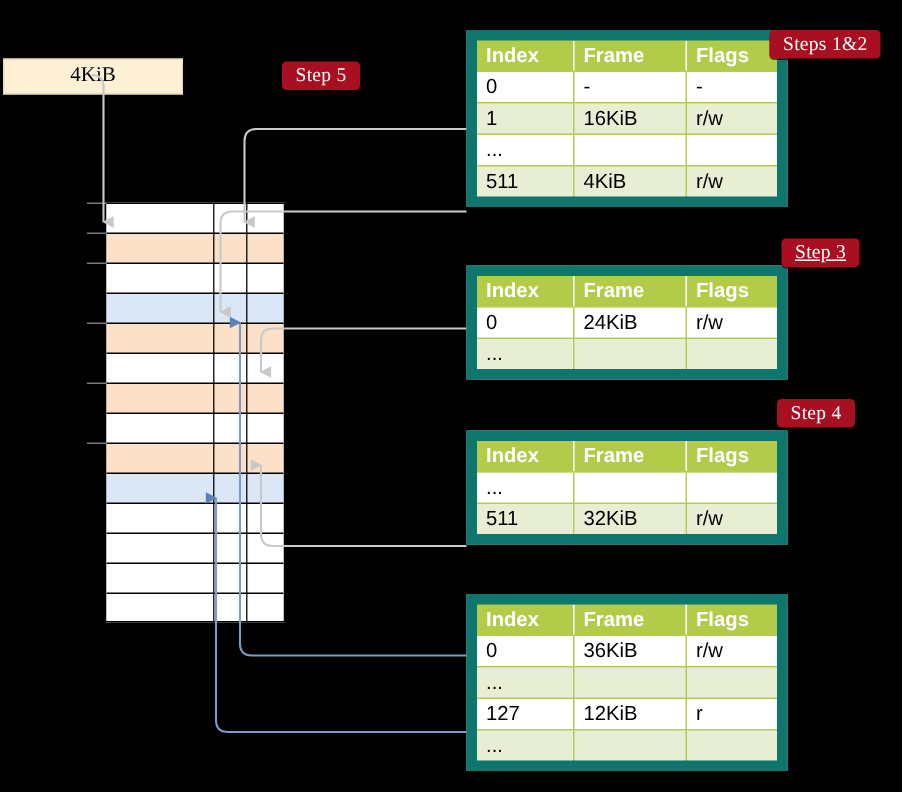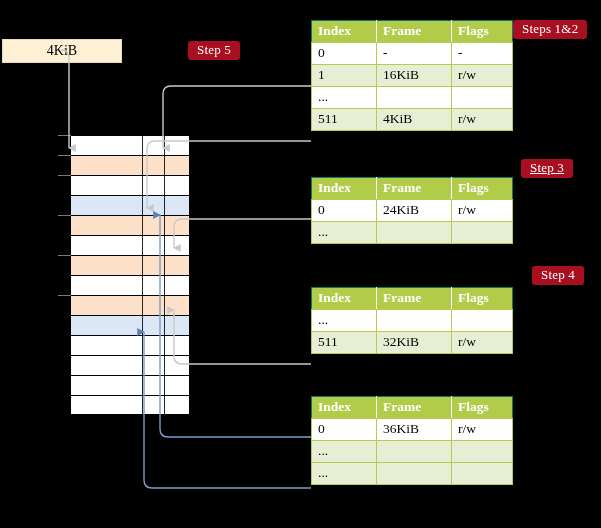--- a/index.html
+++ b/index.html
@@ -21,22 +21,22 @@
   
   .memcol{position:absolute;border:1px solid #000;box-sizing:border-box;background:#fff;}
   .memrow{position:absolute;left:0;box-sizing:border-box;
           border-bottom:1px solid #000;}
   .memrow.last{border-bottom:none;}
   .tick{position:absolute;height:1px;background:#7a7a7a;}
   .vdiv{position:absolute;width:1px;background:#000;}
 
   
   table.pt{position:absolute;border-collapse:collapse;
-           font-family:Liberation Serif, serif;font-size:13.5px;
-           background:#e5e5e5;border:1px solid #0f766e;}
+           font-family:Liberation Sans, sans-serif;font-size:13.5px;
+           background:#e5e5e5;border:7px solid #0f766e;}
   table.pt th{background:#b2cc4a;color:#ffffff;font-weight:bold;
               text-align:left;padding:2px 6px 3px 6px;font-size:13.5px;
               border-right:1px solid #ffffff;border-bottom:1px solid #b5cc52;}
   table.pt th:last-child{border-right:none;}
   table.pt td{padding:2px 6px 3px 6px;border:1px solid #b5cc52;
               color:#000;white-space:nowrap;height:14px;}
   table.pt tr.alt td{background:#e7eed4;}
   table.pt tr.white td{background:#ffffff;}
   table.pt td.hl{background:#fbf79b;}
   .cw-idx{width:52px;}
@@ -189,26 +189,31 @@
     <tr class="white">
       <td>0</td>
       <td>36KiB</td>
       <td>r/w</td>
     </tr>
     <tr class="alt">
       <td>...</td>
       <td></td>
       <td></td>
     </tr>
+    <tr class="white">
+      <td>127</td>
+      <td>12KiB</td>
+      <td>r</td>
+    </tr>
     <tr class="alt">
       <td>...</td>
       <td></td>
       <td></td>
     </tr>
   </tbody>
     </table>
 
   <div class="badge" style="left:513px;top:20px;">Steps 1&amp;2</div>
   <div class="badge" style="left:188px;top:41px;">Step 5</div>
   <div class="badge" style="left:521px;top:159px;text-decoration:underline;">Step 3</div>
-  <div class="badge" style="left:532px;top:266px;">Step 4</div>
+  <div class="badge" style="left:518px;top:266px;">Step 4</div>
 
 </div>
 
 </body></html>

